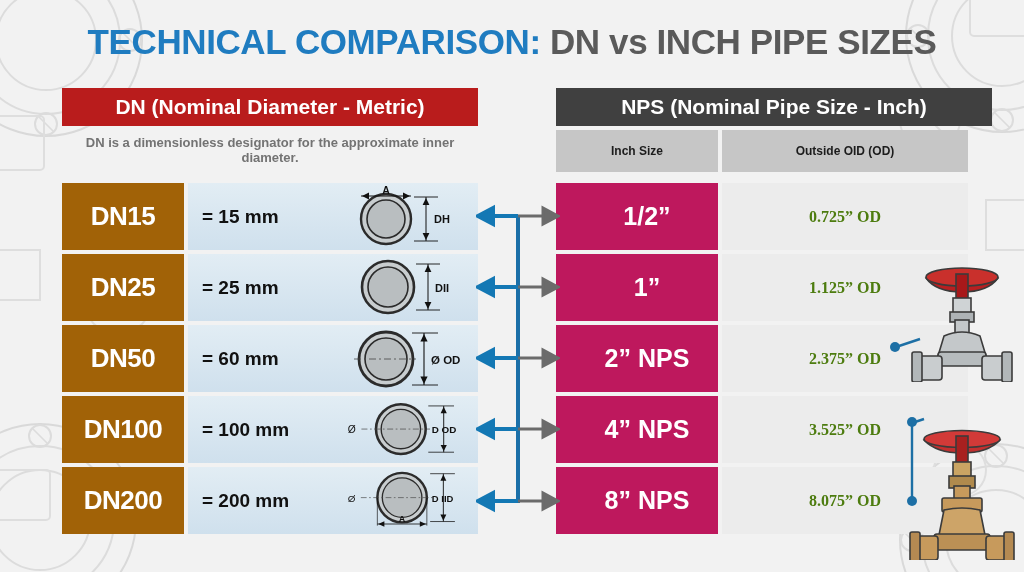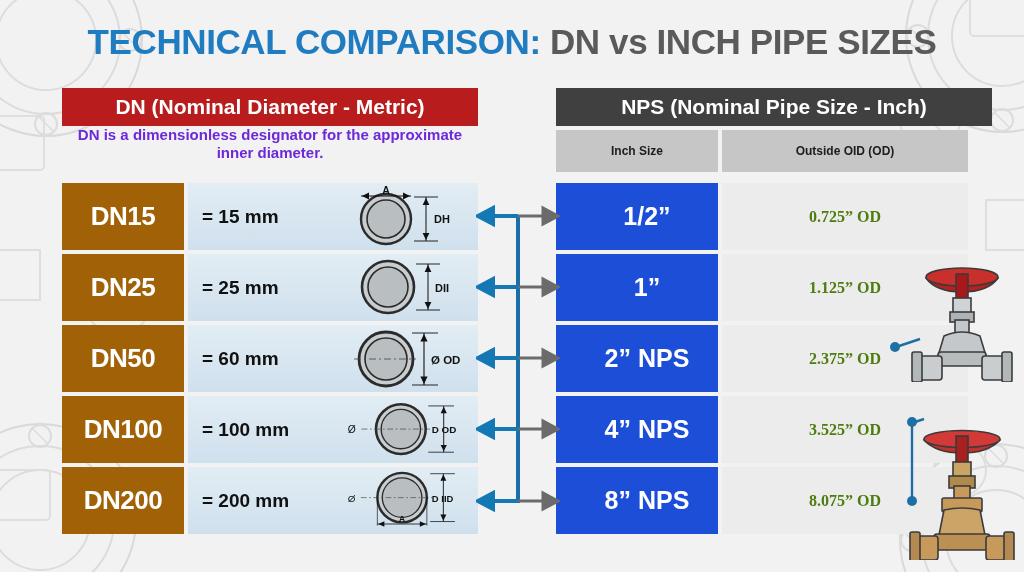--- a/index.html
+++ b/index.html
@@ -32,22 +32,22 @@
   .panel-head {
     height:38px; line-height:38px; text-align:center;
     color:#ffffff; font-size:21px; font-weight:bold;
     white-space:nowrap; overflow:hidden;
   }
   #dn-head  { background:#b91c1c; }
   #nps-head { background:#404040; }
   .panel-head .lead { font-weight:bold; }
 
   #dn-sub {
-    text-align:center;
-    font-size:15px; font-weight:bold; color:#6d28d9; line-height:1.18;
+    margin-top:9px; text-align:center;
+    font-size:13px; font-weight:bold; color:#737373; line-height:1.18;
   }
 
   
   #nps-colhead { display:flex; gap:4px; margin-top:4px; }
   #nps-colhead > div {
     background:#c6c6c6; color:#1c1c1c;
     height:42px; line-height:42px; text-align:center;
     font-size:12px; font-weight:bold; white-space:nowrap;
   }
   .col-inch { width:162px; }
@@ -70,21 +70,21 @@
   .dn-val {
     width:158px; padding-left:14px;
     font-size:19px; font-weight:bold; color:#111111; white-space:nowrap;
   }
   .dn-dia { width:132px; height:67px; position:relative; }
 
   
   #nps-rows { position:absolute; left:556px; top:183px; width:412px; z-index:3; }
   .nps-row { display:flex; height:67px; margin-bottom:4px; }
   .nps-size {
-    width:162px; background:#1d4ed8; color:#ffffff;
+    width:162px; background:#be185d; color:#ffffff;
     font-size:25px; font-weight:bold;
     display:flex; align-items:center; justify-content:center;
     white-space:nowrap;
     padding-left:20px;
   }
   .nps-od {
     width:246px; margin-left:4px; background:#ececec;
     color:#4d7c0f; font-size:16px; font-weight:bold;
     display:flex; align-items:center; justify-content:center;
     white-space:nowrap;

